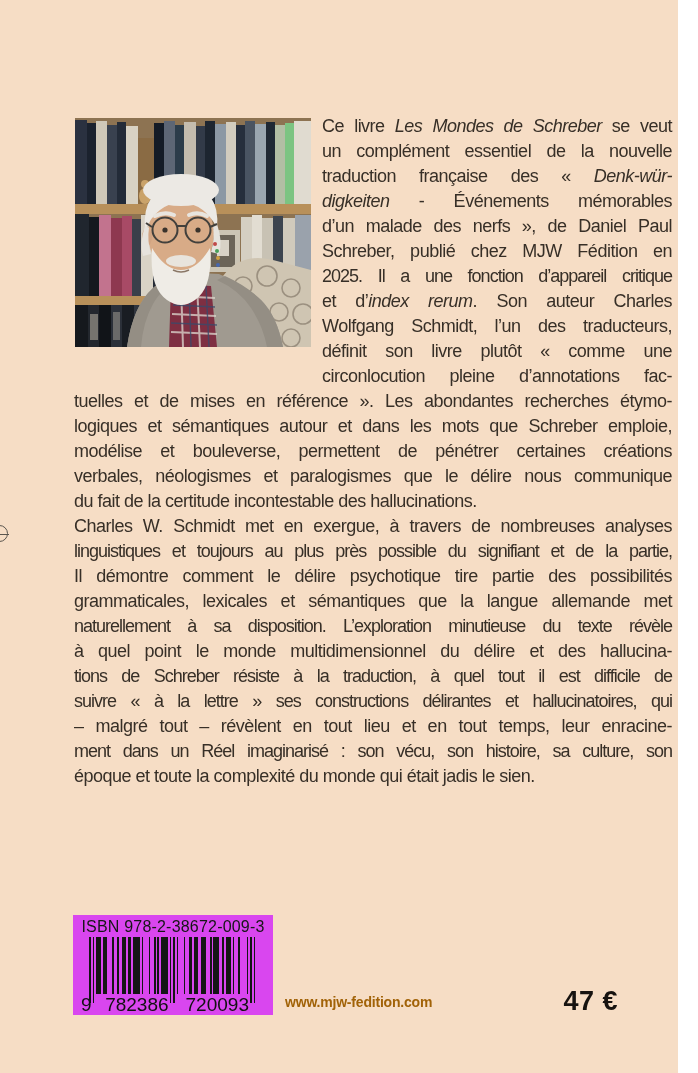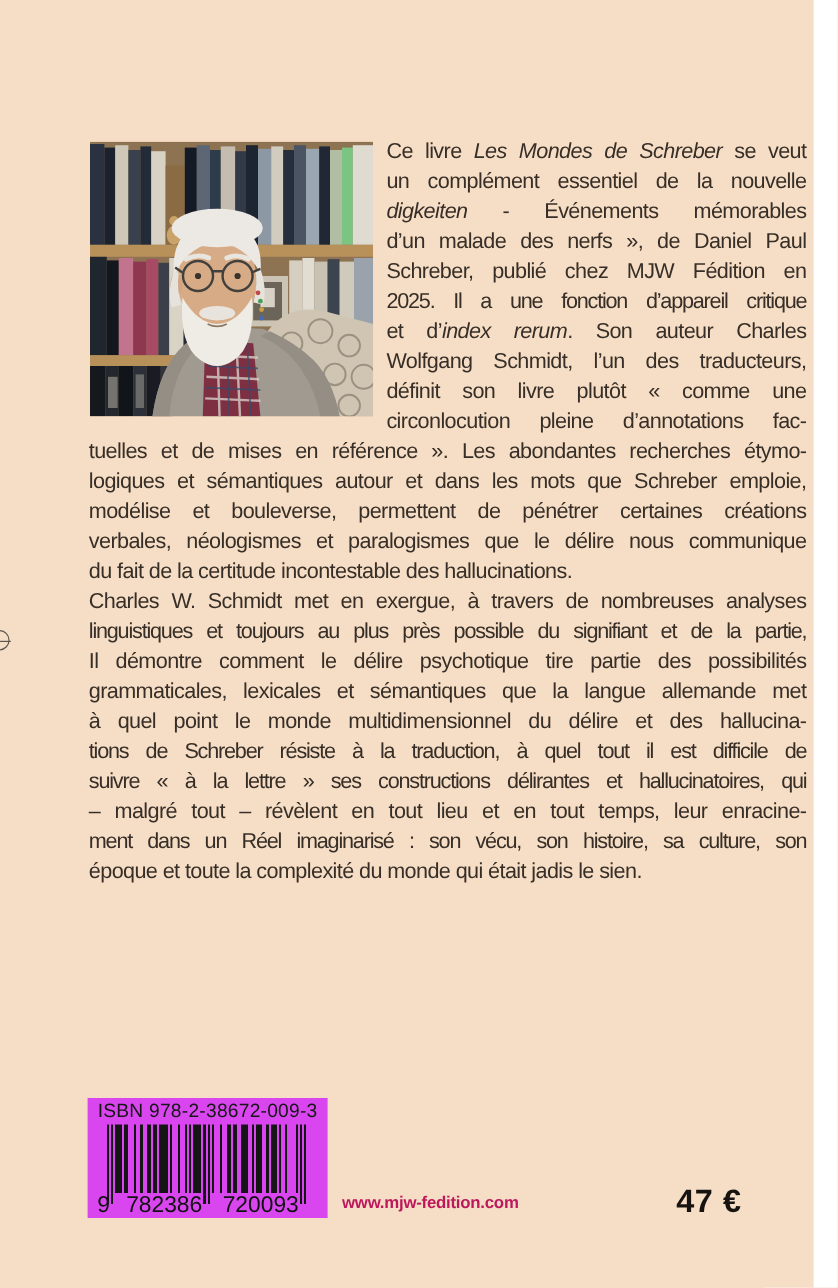--- a/index.html
+++ b/index.html
@@ -27,21 +27,21 @@
   .isbn-box{position:absolute;left:73px;top:915px;width:200px;height:100px;background:#d946ef;
             display:flex;flex-direction:column;align-items:center;}
   .isbn-label{margin-top:3px;font-size:16px;letter-spacing:0.2px;color:#161616;font-family:"Liberation Sans",sans-serif;}
   .barcode-wrap{margin-top:1px;position:relative;width:168px;height:76px;}
   .barcode-digits{position:absolute;left:-8px;right:0;top:57px;display:flex;align-items:flex-start;
                   font-size:19px;color:#111;font-family:"Liberation Sans",sans-serif;}
   .barcode-digits .d0{width:16px;text-align:left;}
   .barcode-digits .d1{width:86px;text-align:center;}
   .barcode-digits .d2{width:84px;text-align:center;}
 
-  .website{position:absolute;left:285px;top:994px;font-size:14px;font-weight:bold;letter-spacing:-0.2px;color:#be185d;}
+  .website{position:absolute;left:285px;top:994px;font-size:14px;font-weight:bold;letter-spacing:-0.2px;color:#a16207;}
   .price{position:absolute;right:60px;top:986px;font-size:27px;font-weight:bold;letter-spacing:0.5px;color:#171310;}
 </style>
 </head>
 <body>
 
 <div class="page">
 
   <div class="regmark"></div>
 
   <div class="photo">
@@ -180,37 +180,39 @@
           <circle cx="142" cy="133" r="2" fill="#48a058"></circle>
         <circle cx="143" cy="140" r="2" fill="#d0a040"></circle>
           <circle cx="143" cy="147" r="2" fill="#4868b0"></circle>
       </g>
     </svg>
   </div>
 
   <div class="body-text">
       <div class="line col"><span>Ce livre </span><span class="it">Les Mondes de Schreber</span><span> se veut</span></div>
       <div class="line col"><span>un complément essentiel de la nouvelle</span></div>
+      <div class="line col"><span>traduction française des « </span><span class="it">Denk-wür-</span></div>
       <div class="line col"><span class="it">digkeiten</span><span> - Événements mémorables</span></div>
       <div class="line col"><span>d’un malade des nerfs », de Daniel Paul</span></div>
       <div class="line col"><span>Schreber, publié chez MJW Fédition en</span></div>
       <div class="line col tight"><span>2025. Il a une fonction d’appareil critique</span></div>
       <div class="line col"><span>et d’</span><span class="it">index rerum</span><span>. Son auteur Charles</span></div>
       <div class="line col"><span>Wolfgang Schmidt, l’un des traducteurs,</span></div>
       <div class="line col"><span>définit son livre plutôt « comme une</span></div>
       <div class="line col"><span>circonlocution pleine d’annotations fac-</span></div>
       <div class="line"><span>tuelles et de mises en référence ». Les abondantes recherches étymo-</span></div>
       <div class="line"><span>logiques et sémantiques autour et dans les mots que Schreber emploie,</span></div>
       <div class="line"><span>modélise et bouleverse, permettent de pénétrer certaines créations</span></div>
       <div class="line"><span>verbales, néologismes et paralogismes que le délire nous communique</span></div>
       <div class="line last"><span>du fait de la certitude incontestable des hallucinations.</span></div>
       <div class="line"><span>Charles W. Schmidt met en exergue, à travers de nombreuses analyses</span></div>
       <div class="line tight"><span>linguistiques et toujours au plus près possible du signifiant et de la partie,</span></div>
       <div class="line"><span>Il démontre comment le délire psychotique tire partie des possibilités</span></div>
       <div class="line"><span>grammaticales, lexicales et sémantiques que la langue allemande met</span></div>
+      <div class="line tight"><span>naturellement à sa disposition. L’exploration minutieuse du texte révèle</span></div>
       <div class="line"><span>à quel point le monde multidimensionnel du délire et des hallucina-</span></div>
       <div class="line tight"><span>tions de Schreber résiste à la traduction, à quel tout il est difficile de</span></div>
       <div class="line tight"><span>suivre « à la lettre » ses constructions délirantes et hallucinatoires, qui</span></div>
       <div class="line"><span>– malgré tout – révèlent en tout lieu et en tout temps, leur enracine-</span></div>
       <div class="line tight"><span>ment dans un Réel imaginarisé : son vécu, son histoire, sa culture, son</span></div>
       <div class="line last"><span>époque et toute la complexité du monde qui était jadis le sien.</span></div>
     </div>
 
   <div class="isbn-box">
     <div class="isbn-label">ISBN 978-2-38672-009-3</div>

